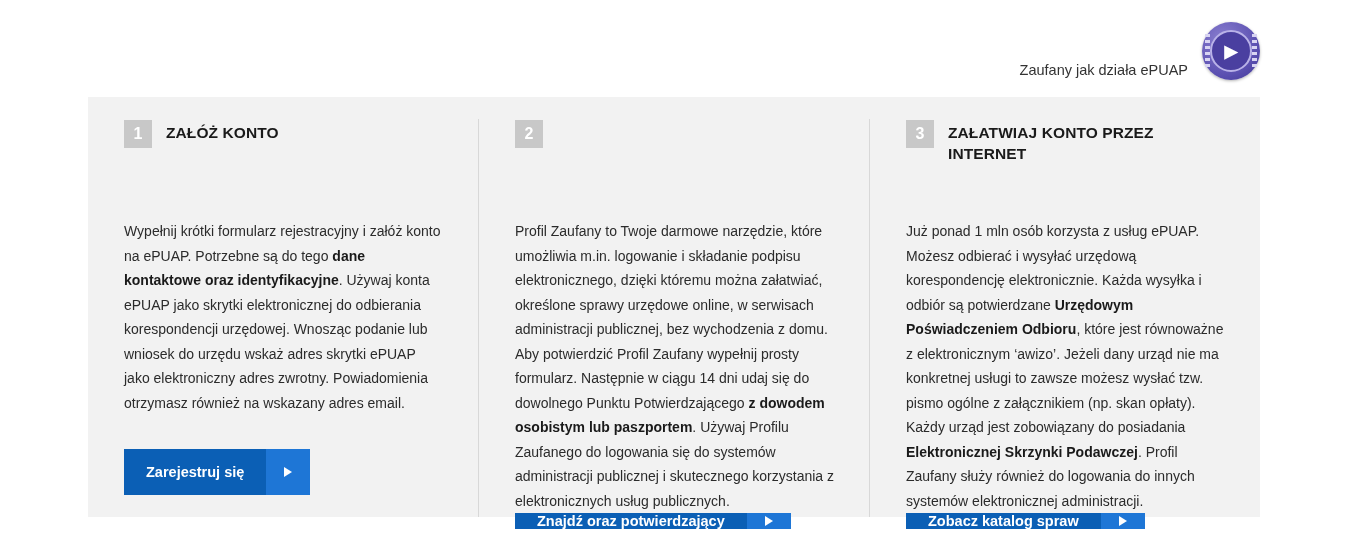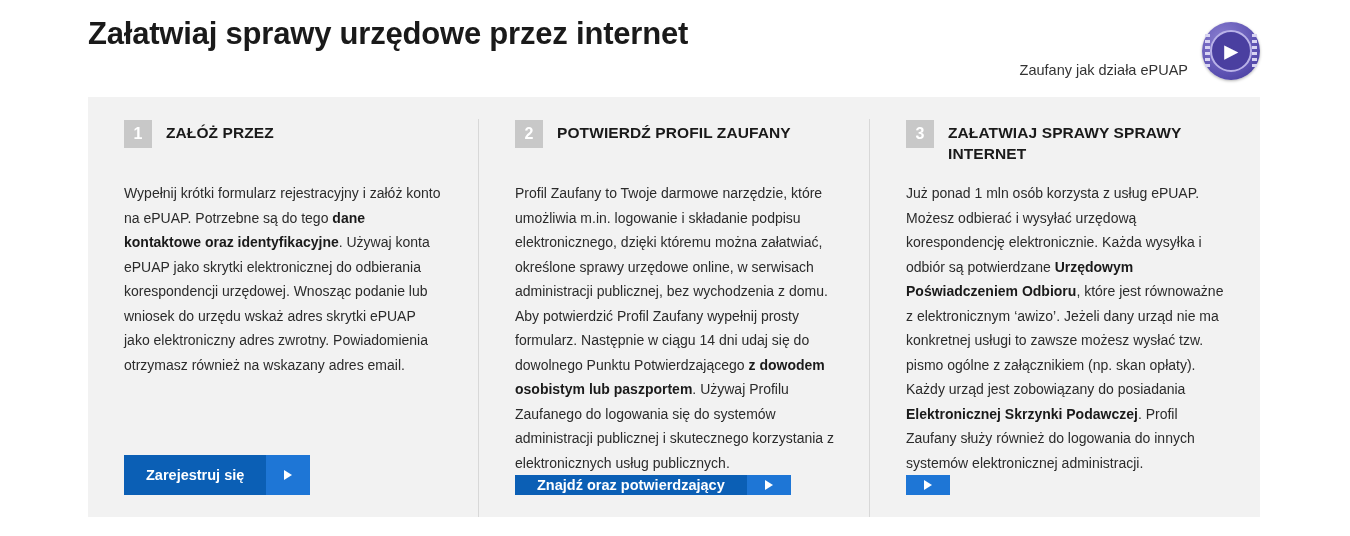--- a/index.html
+++ b/index.html
@@ -131,27 +131,28 @@
     color: #1a1a1a;
     line-height: 21px;
     letter-spacing: 0.1px;
     padding-top: 3px;
   }
   .col-body {
     font-size: 14px;
     line-height: 24.5px;
     color: #2b2b2b;
     flex: 1 1 auto;
+    margin-top: 38px;
   }
   .col-body b { font-weight: bold; color: #1a1a1a; }
 
   .cta {
     display: flex;
     align-items: stretch;
-    height: 40px;
+    height: 46px;
     width: max-content;
     margin-bottom: 22px;
     cursor: pointer;
     user-select: none;
   }
   .cta-label {
     background: #0b5fb5;
     color: #ffffff;
     font-size: 14.5px;
     font-weight: bold;
@@ -168,71 +169,70 @@
     color: #ffffff;
     font-size: 11px;
   }
   .cta-arrow svg { display: block; }
 </style>
 </head>
 <body>
 
 <div class="page">
 
-  <h1 class="page-title">Załatwiaj sprawy urzędowe przez internet</h1>
 
   <div class="epuap-video-row">
     <span class="epuap-video-label">Zaufany jak działa ePUAP</span>
     <span class="play-badge">
       <span class="inner">▶</span>
     </span>
   </div>
 
   <div class="panel">
     <div class="columns">
 
       <div class="col">
         <div class="col-head">
           <div class="step-num">1</div>
-          <div class="col-title">ZAŁÓŻ PRZEZ</div>
+          <div class="col-title">ZAŁÓŻ KONTO</div>
         </div>
         <div class="col-body">Wypełnij krótki formularz rejestracyjny i załóż konto na ePUAP. Potrzebne są do tego <b>dane kontaktowe oraz identyfikacyjne</b>. Używaj konta ePUAP jako skrytki elektronicznej do odbierania korespondencji urzędowej. Wnosząc podanie lub wniosek do urzędu wskaż adres skrytki ePUAP jako elektroniczny adres zwrotny. Powiadomienia otrzymasz również na wskazany adres email.</div>
         <div class="cta">
           <div class="cta-label">Zarejestruj się</div>
           <div class="cta-arrow">
             <svg width="10" height="12" viewBox="0 0 10 12" aria-hidden="true">
                 <polygon points="1,1 9,6 1,11" fill="#ffffff"></polygon>
               </svg>
           </div>
         </div>
       </div>
 
       <div class="col">
         <div class="col-head">
           <div class="step-num">2</div>
-          <div class="col-title">POTWIERDŹ PROFIL ZAUFANY</div>
         </div>
         <div class="col-body">Profil Zaufany to Twoje darmowe narzędzie, które umożliwia m.in. logowanie i składanie podpisu elektronicznego, dzięki któremu można załatwiać, określone sprawy urzędowe online, w serwisach administracji publicznej, bez wychodzenia z domu. Aby potwierdzić Profil Zaufany wypełnij prosty formularz. Następnie w ciągu 14 dni udaj się do dowolnego Punktu Potwierdzającego <b>z dowodem osobistym lub paszportem</b>. Używaj Profilu Zaufanego do logowania się do systemów administracji publicznej i skutecznego korzystania z elektronicznych usług publicznych.</div>
         <div class="cta">
           <div class="cta-label">Znajdź oraz potwierdzający</div>
           <div class="cta-arrow">
             <svg width="10" height="12" viewBox="0 0 10 12" aria-hidden="true">
                 <polygon points="1,1 9,6 1,11" fill="#ffffff"></polygon>
               </svg>
           </div>
         </div>
       </div>
 
       <div class="col">
         <div class="col-head">
           <div class="step-num">3</div>
-          <div class="col-title">ZAŁATWIAJ SPRAWY SPRAWY INTERNET</div>
+          <div class="col-title">ZAŁATWIAJ KONTO PRZEZ INTERNET</div>
         </div>
         <div class="col-body">Już ponad 1 mln osób korzysta z usług ePUAP. Możesz odbierać i wysyłać urzędową korespondencję elektronicznie. Każda wysyłka i odbiór są potwierdzane <b>Urzędowym Poświadczeniem Odbioru</b>, które jest równoważne z elektronicznym ‘awizo’. Jeżeli dany urząd nie ma konkretnej usługi to zawsze możesz wysłać tzw. pismo ogólne z załącznikiem (np. skan opłaty). Każdy urząd jest zobowiązany do posiadania <b>Elektronicznej Skrzynki Podawczej</b>. Profil Zaufany służy również do logowania do innych systemów elektronicznej administracji.</div>
         <div class="cta">
+          <div class="cta-label">Zobacz katalog spraw</div>
           <div class="cta-arrow">
             <svg width="10" height="12" viewBox="0 0 10 12" aria-hidden="true">
                 <polygon points="1,1 9,6 1,11" fill="#ffffff"></polygon>
               </svg>
           </div>
         </div>
       </div>
 
     </div>
   </div>

